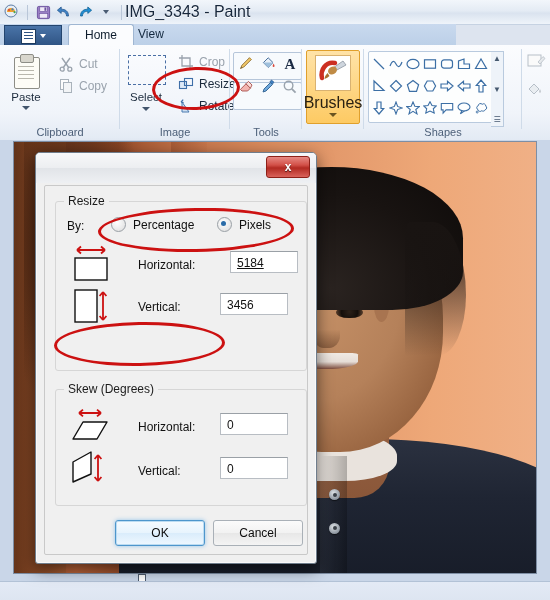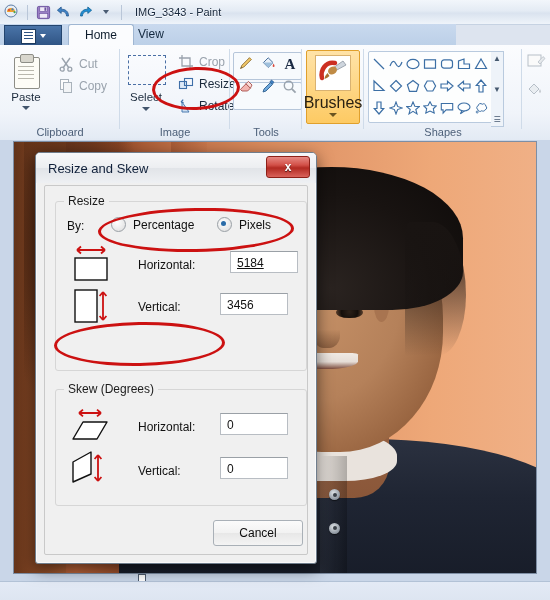--- a/index.html
+++ b/index.html
@@ -17,21 +17,21 @@
   .titlebar{
     position:absolute;left:0;top:0;width:550px;height:24px;
     background:linear-gradient(to bottom,#f2f6fb 0%,#e4ebf4 45%,#dae3ef 55%,#eff4fa 100%);
     display:flex;align-items:center;
     border-bottom:1px solid #c6d2e2;
   }
   .qat{display:flex;align-items:center;gap:3px;padding-left:3px;height:22px;}
   .qicon{width:18px;height:18px;display:flex;align-items:center;justify-content:center;}
   .qsep{width:1px;height:15px;background:#b9c6d8;margin:0 3px;}
   .win-title{
-    margin-left:10px;font-size:11px;color:#17273c;
+    font-size:16px;color:#17273c;
     text-shadow:0 1px 0 #fff;white-space:nowrap;
   }
   .drop-tri{width:0;height:0;border-left:3.5px solid transparent;border-right:3.5px solid transparent;border-top:4px solid #4a5c73;}
 
   
   .tabstrip{
     position:absolute;left:0;top:24px;width:456px;height:21px;
     background:linear-gradient(to bottom,#c9d9ee,#bcd0e8);
     border-bottom:1px solid #9fb6d2;
   }
@@ -698,21 +698,20 @@
           <div class="hair-sideR"></div>
         </div>
       </div>
     </div>
     <div class="resize-handle"></div>
     <div class="statusbar"></div>
   </div>
 
   <div class="dialog">
     <div class="dlg-title">
-      <span class="dlg-title-text">Resize and Skew</span>
       <span class="closebtn">x</span>
     </div>
 
     <div class="dlg-body">
 
       <fieldset class="grp" style="left:10px;top:8px;width:250px;height:175px;">
         <legend>Resize</legend>
       </fieldset>
 
       <span class="fieldlabel" style="left:22px;top:33px;">By:</span>
@@ -761,20 +760,21 @@
 
       <span class="glyph" style="left:22px;top:262px;">
         <svg width="48" height="42" viewBox="0 0 48 42">
           <path d="M6 34 L6 14 L24 4 L24 26 Z" fill="#ffffff" stroke="#111111" stroke-width="1.4" stroke-linejoin="round"></path>
           <path d="M31 7 L31 33 M31 7 L27.6 11 M31 7 L34.4 11 M31 33 L27.6 29 M31 33 L34.4 29" stroke="#cc1111" stroke-width="1.8" fill="none"></path>
         </svg>
       </span>
       <span class="fieldlabel" style="left:93px;top:278px;">Vertical:</span>
       <div class="txtinput" style="left:175px;top:271px;">0</div>
 
+      <div class="dlgbtn default" style="left:70px;top:334px;">OK</div>
       <div class="dlgbtn" style="left:168px;top:334px;">Cancel</div>
     </div>
   </div>
 
   <div class="anno a1"></div>
   <div class="anno a2"></div>
   <div class="anno a3"></div>
 
 </div>
 

